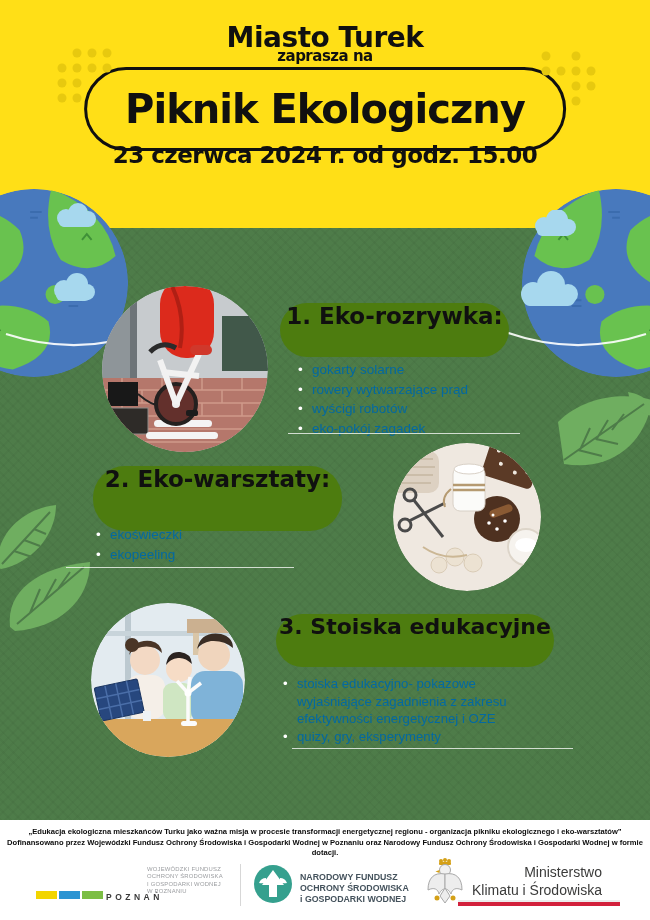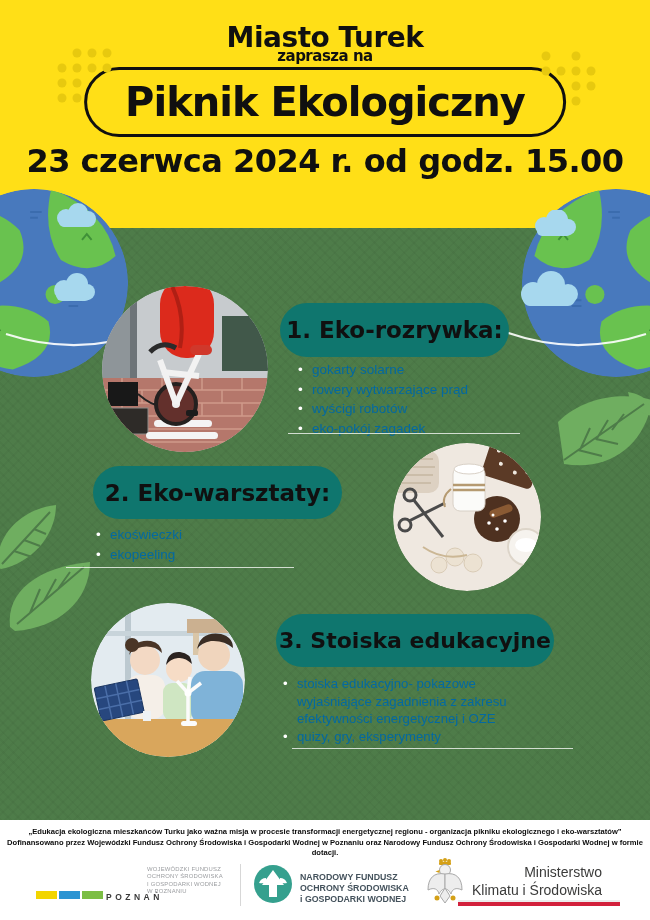--- a/index.html
+++ b/index.html
@@ -15,39 +15,39 @@
     font-weight:800; color:#101010; letter-spacing:-0.5px;
   }
   .center { left:0; width:100%; text-align:center; }
 
   
   .organizer   { top:12px; font-size:28px;margin-top:9px; }
   .invitation  { top:47px; font-size:15px; }
   .title-pill  {
     top:67px; left:50%; transform:translateX(-50%);
     border:3px solid #101010; border-radius:50px;
-    padding:9px 38px; white-space:nowrap;
+    padding:16px 38px; white-space:nowrap;
   }
   .event-title { font-size:40px; letter-spacing:-1px; }
-  .date-time   { top:142px; font-size:32px;text-align:center; }
+  .date-time   { top:142px; font-size:23px;text-align:center; }
   .location    { top:183px; font-size:25px; }
 
   
   .green-panel {
     top:228px; left:0; width:650px; height:592px;
     background:
       repeating-linear-gradient(45deg, rgba(0,0,0,.035) 0 2px, transparent 2px 7px),
       repeating-linear-gradient(-45deg, rgba(0,0,0,.03) 0 2px, transparent 2px 7px),
       #4e7c49;
   }
 
   
   .pill {
-    position:absolute; background:#0f766e; border-radius:32px;
-    display:flex; align-items:center; justify-content:center;
+    position:absolute; background:#4d7c0f; border-radius:32px;
+    display:flex; align-items:flex-start; justify-content:center;
   }
   .pill span { font-family:"DejaVu Sans","Liberation Sans",sans-serif; font-weight:800; color:#101010; }
   .bullets { list-style:none; color:#0369a1; font-size:13.5px; }
   .bullets li { position:relative; padding-left:15px; }
   .bullets li::before { content:"•"; position:absolute; left:1px; top:0; color:#fff; }
   .divider { position:absolute; height:1px; background:rgba(255,255,255,.75); }
 
   .photo-circle { position:absolute; border-radius:50%; overflow:hidden; }
   .photo-circle svg { display:block; }
 
@@ -264,21 +264,21 @@
     <span style="font-size:23px">1. Eko-rozrywka:</span>
   </div>
   <ul class="bullets abs" style="left:297px;top:360px;width:225px;line-height:19.5px">
     <li>gokarty solarne</li>
     <li>rowery wytwarzające prąd</li>
     <li>wyścigi robotów</li>
     <li>eko-pokój zagadek</li>
   </ul>
   <div class="divider" style="left:288px;top:433px;width:232px"></div>
 
-  <div class="pill" style="left:93px;top:466px;width:249px;height:53px">
+  <div class="pill" style="left:93px;top:466px;width:249px;height:65px">
     <span style="font-size:23px">2. Eko-warsztaty:</span>
   </div>
   <ul class="bullets abs" style="left:95px;top:525px;width:200px;line-height:19.5px">
     <li>ekoświeczki</li>
     <li>ekopeeling</li>
   </ul>
   <div class="divider" style="left:66px;top:567px;width:228px"></div>
 
   <div class="photo-circle" style="left:393px;top:443px;width:148px;height:148px">
     <svg width="148" height="148" viewBox="0 0 148 148">

